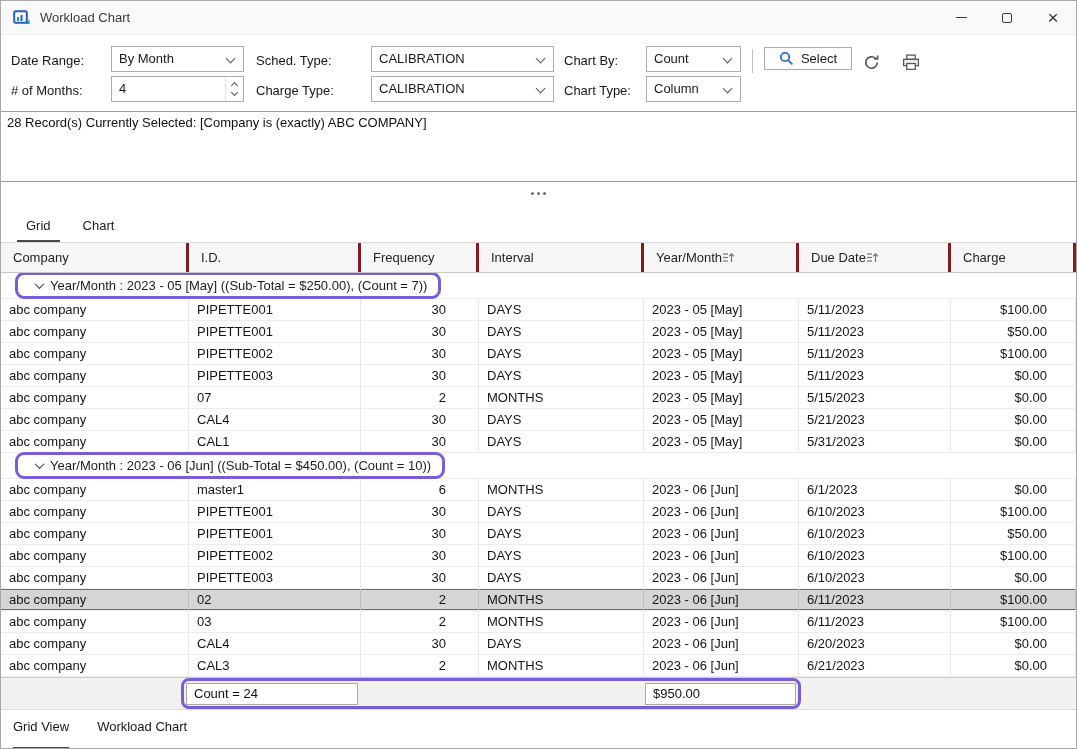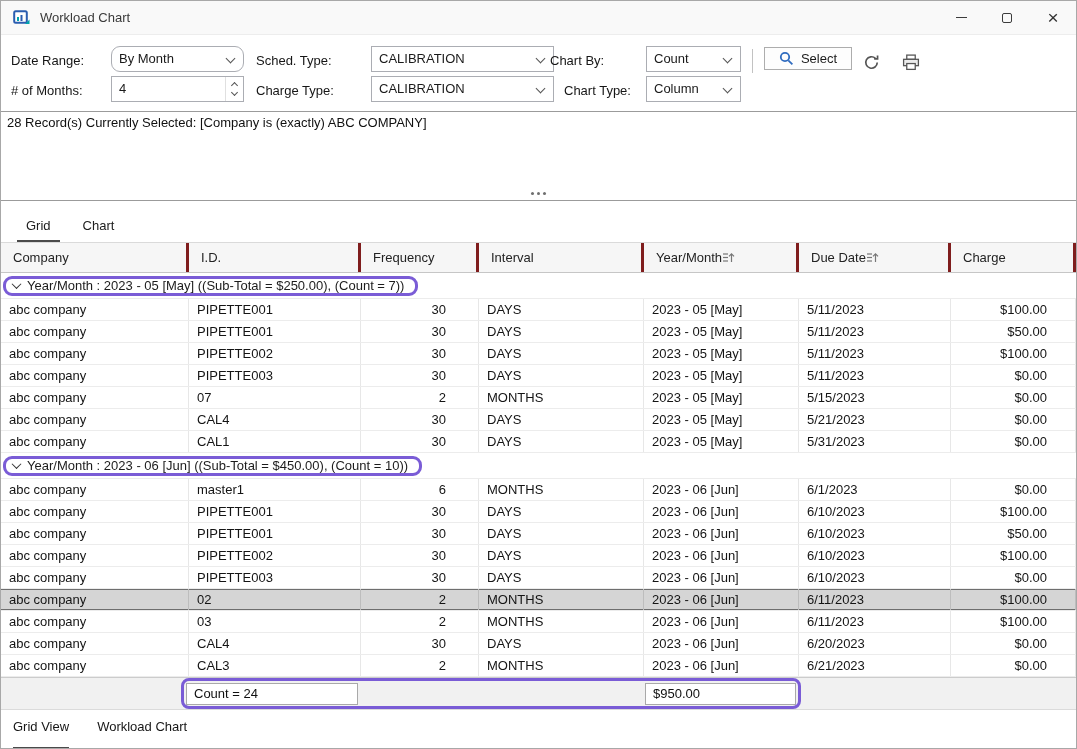--- a/index.html
+++ b/index.html
@@ -32,21 +32,21 @@
     border-right:1.5px solid #555;border-bottom:1.5px solid #555;transform:rotate(45deg);}
   .spin .spinbtns{position:absolute;right:0;top:0;bottom:0;width:18px;border-left:1px solid #e0e0e0;}
   .sarrow{position:absolute;left:6px;width:5px;height:5px;border-right:1.3px solid #555;border-bottom:1.3px solid #555;}
   .sarrow.up{top:6px;transform:rotate(-135deg);}
   .sarrow.dn{bottom:6px;transform:rotate(45deg);}
   .vsep{position:absolute;left:751px;top:14px;height:24px;border-left:1px solid #c2c2c2;}
   .select-btn{position:absolute;left:763px;top:12px;width:88px;height:23px;border:1px solid #adadad;
     background:#fdfdfd;display:flex;align-items:center;justify-content:center;gap:7px;}
   .tool-icon{position:absolute;display:flex;align-items:center;justify-content:center;width:22px;height:22px;}
   
-  .filterbox{position:absolute;top:110px;left:0;right:0;height:90px;background:#fff;
+  .filterbox{position:absolute;top:110px;left:0;right:0;height:71px;background:#fff;
     border-top:1px solid #9b9b9b;border-bottom:1px solid #9b9b9b;padding:3px 6px;color:#101010;}
   
   .splitter{position:absolute;top:181px;left:0;right:0;height:22px;display:flex;align-items:center;justify-content:center;}
   .dots{width:3px;height:3px;border-radius:50%;background:#6f6f6f;box-shadow:6px 0 0 #6f6f6f,-6px 0 0 #6f6f6f;}
   
   .tabstrip{position:absolute;top:203px;left:0;right:0;height:39px;display:flex;align-items:flex-end;
     padding-left:16px;border-bottom:1px solid #dadada;background:#fff;}
   .tab{padding:0 9px 9px;color:#202020;}
   .tab.active{box-shadow:inset 0 -2px 0 #4a4a4a;}
   .tab+.tab{margin-left:14px;}
@@ -59,22 +59,22 @@
   .grid-body{position:absolute;top:272px;left:0;right:0;height:404px;background:#fff;overflow:hidden;}
   .grow{display:grid;grid-template-columns:var(--cols);height:22px;border-bottom:1px solid #ececec;}
   .cell{line-height:21px;padding-left:8px;border-right:1px solid #e7e7e7;
     overflow:hidden;white-space:nowrap;color:#141414;}
   .cell.c2{text-align:right;padding-right:32px;padding-left:0;}
   .cell.c6{text-align:right;padding-right:28px;padding-left:0;}
   .grow.sel{background:var(--selrow);box-shadow:inset 0 1px 0 #6e6e6e,inset 0 -1px 0 #6e6e6e;}
   .grow.sel .cell{border-right-color:#bdbdbd;}
   .group-row{height:26px;display:flex;align-items:center;border-bottom:1px solid #ececec;
     background:#fff;position:relative;z-index:2;}
-  .annot{display:inline-flex;align-items:center;gap:7px;margin-left:2px;height:20px;
-    border:3px solid var(--annotation);border-radius:9px;padding:0 11px 0 7px;background:transparent;}
+  .annot{display:inline-flex;align-items:center;gap:7px;margin-left:14px;height:27px;
+    border:3px solid var(--annotation);border-radius:9px;padding:0 11px 0 18px;background:transparent;}
   .chev{width:7px;height:7px;border-right:1.6px solid #333;border-bottom:1.6px solid #333;
     transform:rotate(45deg) translate(-1px,-1px);flex:none;}
   .gtext{white-space:nowrap;color:#1c1c1c;}
   
   .grid-footer{position:absolute;top:676px;left:0;right:0;height:42px;background:#f1f1f1;
     border-top:1px solid #cccccc;}
   .fannot{position:absolute;left:180px;top:0;height:31px;display:flex;align-items:center;
     border:3px solid var(--annotation);border-radius:8px;padding:0 2px;}
   .fcell{height:22px;background:#fff;border:1px solid #a9a9a9;line-height:20px;
     padding-left:7px;overflow:hidden;white-space:nowrap;color:#101010;}
@@ -108,30 +108,30 @@
         <span class="maxbox"></span>
       </div>
     <div class="winbtn">
         <span class="closex">×</span>
       </div>
   </div>
 </div>
 
 <div class="toolbar">
   <span class="tb-label" style="left:10px;top:18px;">Date Range:</span>
-  <div class="combo" style="left:110px;top:11px;width:133px;border-radius:9px;">
+  <div class="combo" style="left:110px;top:11px;width:133px;">
     <span>By Month</span>
     <span class="carrow"></span>
   </div>
   <span class="tb-label" style="left:255px;top:18px;">Sched. Type:</span>
   <div class="combo" style="left:370px;top:11px;width:183px;">
     <span>CALIBRATION</span>
     <span class="carrow"></span>
   </div>
-  <span class="tb-label" style="left:549px;top:18px;">Chart By:</span>
+  <span class="tb-label" style="left:563px;top:18px;">Chart By:</span>
   <div class="combo" style="left:645px;top:11px;width:95px;">
     <span>Count</span>
     <span class="carrow"></span>
   </div>
   <span class="vsep"></span>
   <div class="select-btn">
     <span style="display:flex;">
       <svg width="15" height="15" viewBox="0 0 15 15" fill="none" stroke="#2f6bbf" stroke-width="1.8">
         <circle cx="6" cy="6" r="4.2"></circle>
           <line x1="9.3" y1="9.3" x2="13.4" y2="13.4"></line>

